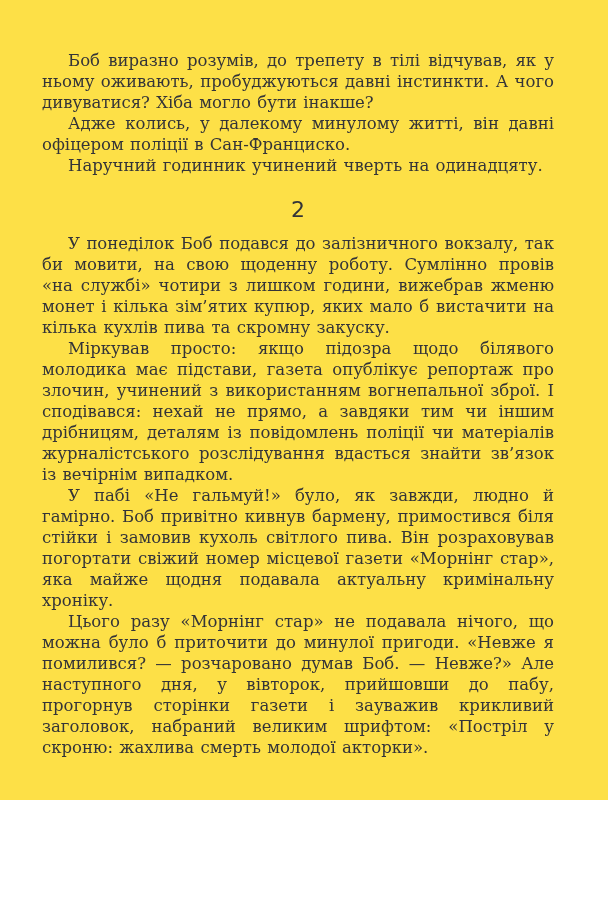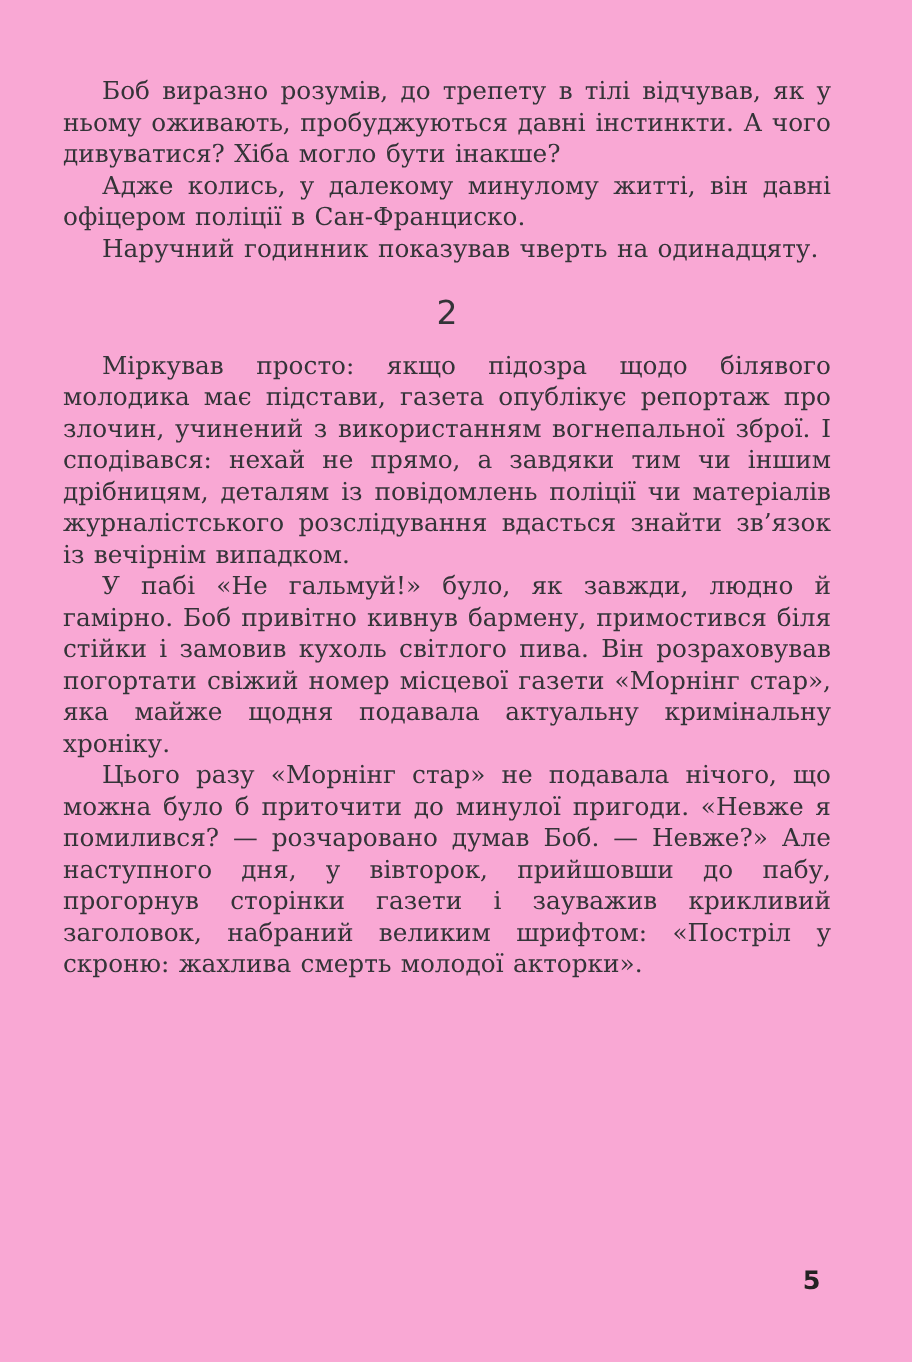--- a/index.html
+++ b/index.html
@@ -3,22 +3,22 @@
 <meta charset="utf-8">
 <style>
   html, body {
     margin: 0;
     padding: 0;
     background: #ffffff;
   }
   .page {
     position: relative;
     width: 608px;
-    height: 908px;
-    background: #f9a8d4;
+    height: 800px;
+    background: #fde047;
     font-family: "DejaVu Serif", "Liberation Serif", serif;
     color: #343438;
     overflow: hidden;
   }
   .text-block {
     position: absolute;
     top: 50px;
     left: 42px;
     width: 512px;
   }
@@ -50,23 +50,24 @@
     color: #232323;
   }
 </style>
 </head>
 <body>
 
 <div class="page">
   <div class="text-block">
     <p class="para">Боб виразно розумів, до трепету в тілі відчував, як у ньому оживають, пробуджуються давні інстинкти. А чого дивуватися? Хіба могло бути інакше?</p>
     <p class="para">Адже колись, у далекому минулому житті, він давні офіцером поліції в Сан-Франциско.</p>
-    <p class="para">Наручний годинник показував чверть на одинадцяту.</p>
+    <p class="para">Наручний годинник учинений чверть на одинадцяту.</p>
 
     <h2 class="chapter-number">2</h2>
 
+    <p class="para">У понеділок Боб подався до залізничного вокзалу, так би мовити, на свою щоденну роботу. Сумлінно провів «на службі» чотири з лишком години, вижебрав жменю монет і кілька зім’ятих купюр, яких мало б вистачити на кілька кухлів пива та скромну закуску.</p>
     <p class="para">Міркував просто: якщо підозра щодо білявого молодика має підстави, газета опублікує репортаж про злочин, учинений з використанням вогнепальної зброї. І сподівався: нехай не прямо, а завдяки тим чи іншим дрібницям, деталям із повідомлень поліції чи матеріалів журналістського розслідування вдасться знайти зв’язок із вечірнім випадком.</p>
     <p class="para">У пабі «Не гальмуй!» було, як завжди, людно й гамірно. Боб привітно кивнув бармену, примостився біля стійки і замовив кухоль світлого пива. Він розраховував погортати свіжий номер місцевої газети «Морнінг стар», яка майже щодня подавала актуальну кримінальну хроніку.</p>
     <p class="para">Цього разу «Морнінг стар» не подавала нічого, що можна було б приточити до минулої пригоди. «Невже я помилився? — розчаровано думав Боб. — Невже?» Але наступного дня, у вівторок, прийшовши до пабу, прогорнув сторінки газети і зауважив крикливий заголовок, набраний великим шрифтом: «Постріл у скроню: жахлива смерть молодої акторки».</p>
   </div>
 
   <div class="folio">5</div>
 </div>
 
 </body></html>

